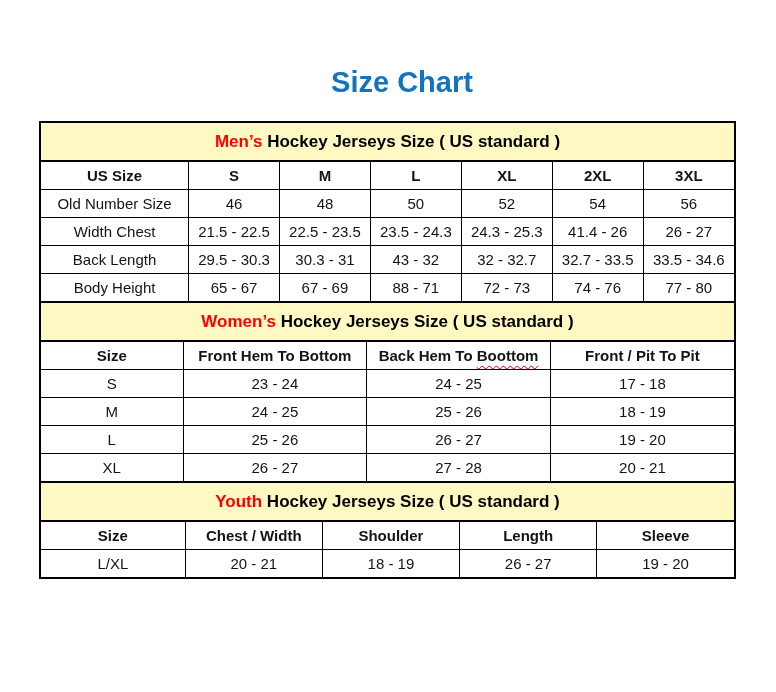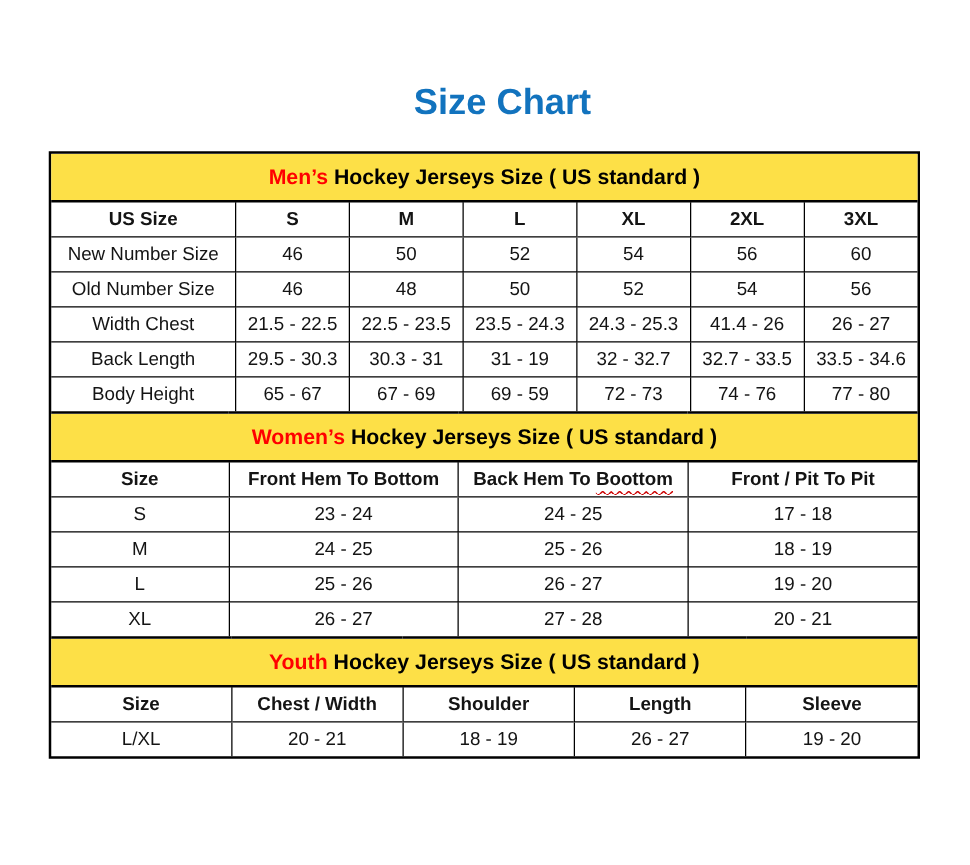--- a/index.html
+++ b/index.html
@@ -40,21 +40,21 @@
     padding: 0 2px;
     height: 27px;
     font-size: 15px;
     font-weight: normal;
     overflow: hidden;
     white-space: nowrap;
   }
   table.sec tr > *:first-child { border-left: 0; }
   table.sec tr > *:last-child  { border-right: 0; }
   tr.banner th {
-    background: #fde047;
+    background: #fef9c3;
     height: 37px;
     font-size: 17px;
     font-weight: bold;
     border-left: 0;
     border-right: 0;
     border-top: 2px solid #000;
     border-bottom: 2px solid #000;
     color: #000;
   }
   table.sec.first tr.banner th { border-top: 0; }
@@ -101,29 +101,20 @@
             <th>S</th>
             <th>M</th>
             <th>L</th>
             <th>XL</th>
             <th>2XL</th>
             <th>3XL</th>
           </tr>
       </thead>
       <tbody>
           <tr>
-            <td class="rowlabel">New Number Size</td>
-            <td>46</td>
-            <td>50</td>
-            <td>52</td>
-            <td>54</td>
-            <td>56</td>
-            <td>60</td>
-          </tr>
-          <tr>
             <td class="rowlabel">Old Number Size</td>
             <td>46</td>
             <td>48</td>
             <td>50</td>
             <td>52</td>
             <td>54</td>
             <td>56</td>
           </tr>
           <tr>
             <td class="rowlabel">Width Chest</td>
@@ -131,30 +122,30 @@
             <td>22.5 - 23.5</td>
             <td>23.5 - 24.3</td>
             <td>24.3 - 25.3</td>
             <td>41.4 - 26</td>
             <td>26 - 27</td>
           </tr>
           <tr>
             <td class="rowlabel">Back Length</td>
             <td>29.5 - 30.3</td>
             <td>30.3 - 31</td>
-            <td>31 - 19</td>
+            <td>43 - 32</td>
             <td>32 - 32.7</td>
             <td>32.7 - 33.5</td>
             <td>33.5 - 34.6</td>
           </tr>
           <tr>
             <td class="rowlabel">Body Height</td>
             <td>65 - 67</td>
             <td>67 - 69</td>
-            <td>69 - 59</td>
+            <td>88 - 71</td>
             <td>72 - 73</td>
             <td>74 - 76</td>
             <td>77 - 80</td>
           </tr>
         </tbody>
     </table>
 
     <table class="sec">
       <colgroup>
         <col style="width:20.5%">

